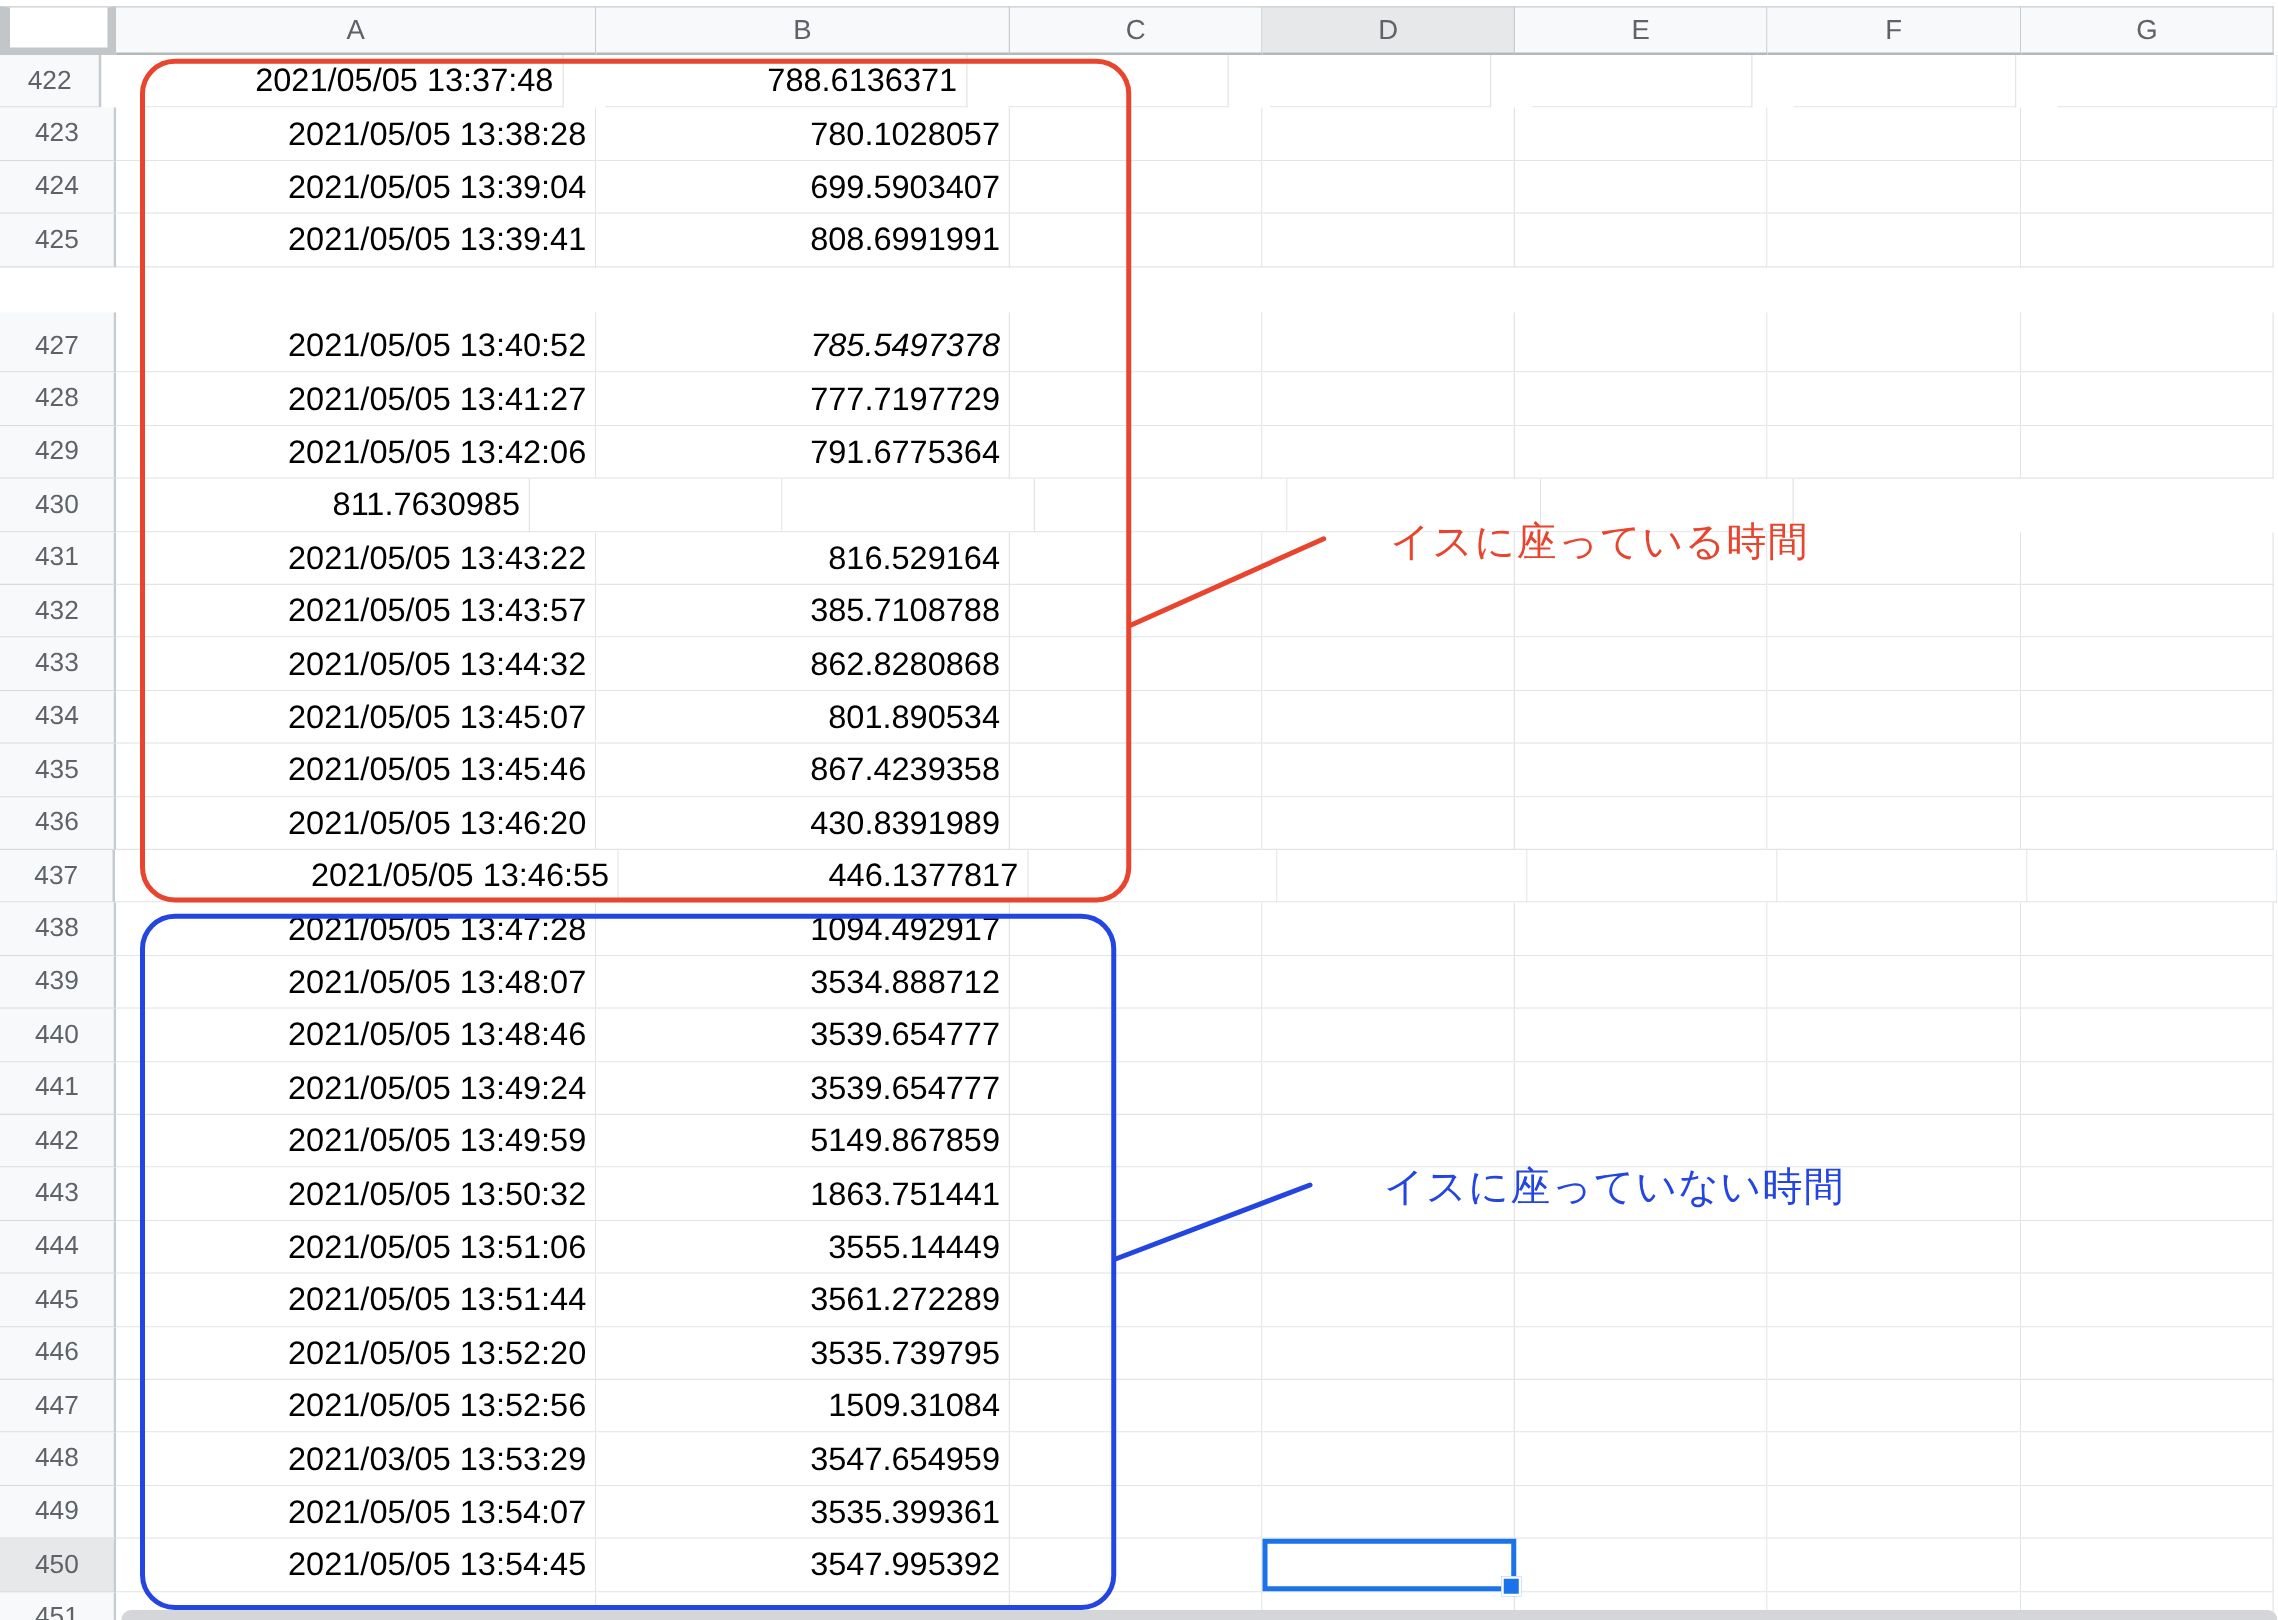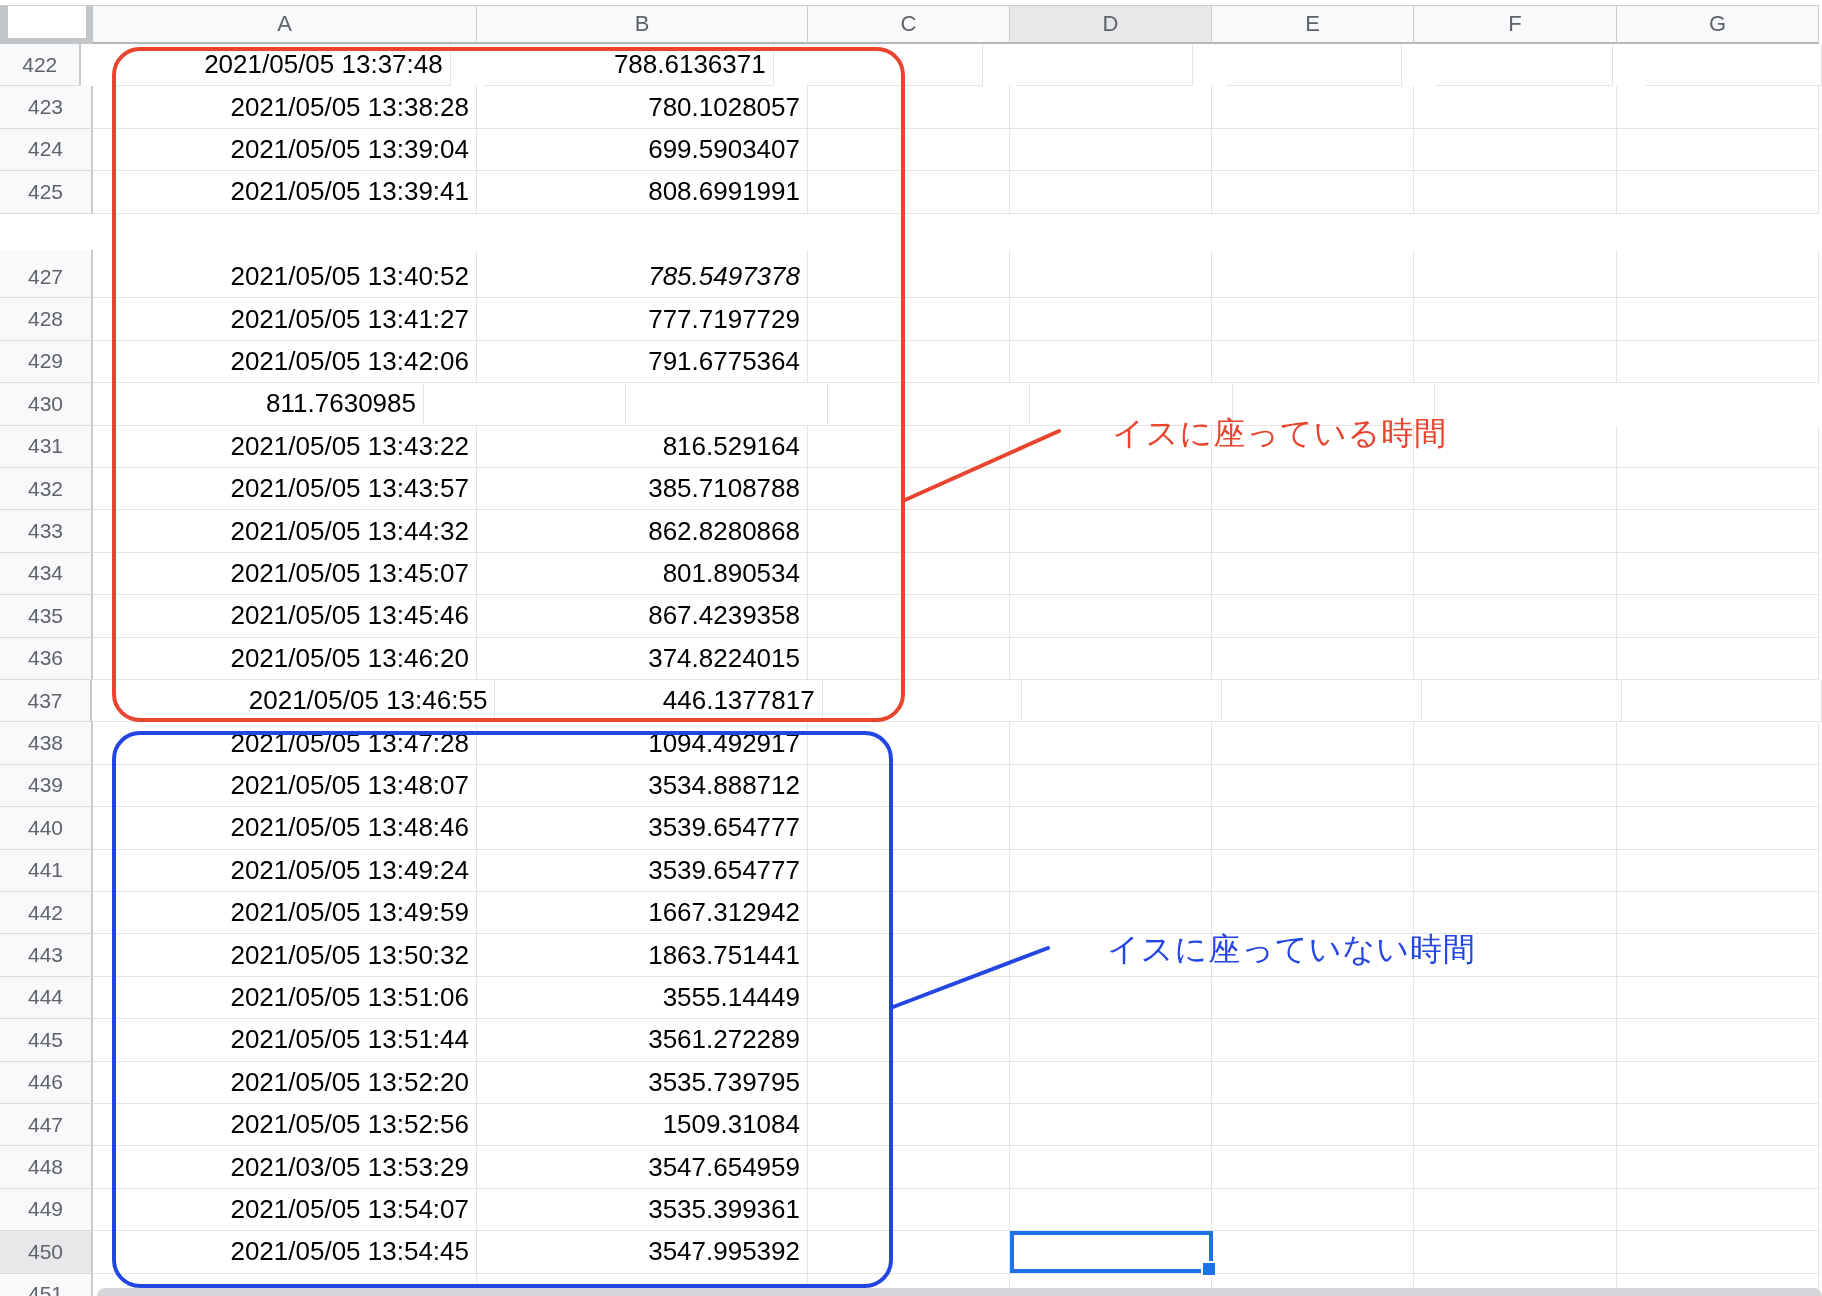--- a/index.html
+++ b/index.html
@@ -214,21 +214,21 @@
         <div class="cell" style="width: 331px;">867.4239358</div>
         <div class="cell empty" style="width: 202px;"></div>
         <div class="cell empty" style="width: 202px;"></div>
         <div class="cell empty" style="width: 202px;"></div>
         <div class="cell empty" style="width: 203px;"></div>
         <div class="cell empty" style="width: 202px;"></div>
       </div>
       <div class="grid-row" style="top: 637.6px; height: 42.4px;">
         <div class="rowhead">436</div>
         <div class="cell" style="width: 384px;">2021/05/05 13:46:20</div>
-        <div class="cell" style="width: 331px;">374.8224015</div>
+        <div class="cell" style="width: 331px;">430.8391989</div>
         <div class="cell empty" style="width: 202px;"></div>
         <div class="cell empty" style="width: 202px;"></div>
         <div class="cell empty" style="width: 202px;"></div>
         <div class="cell empty" style="width: 203px;"></div>
         <div class="cell empty" style="width: 202px;"></div>
       </div>
       <div class="grid-row" style="top: 680px; height: 42.4px;">
         <div class="rowhead">437</div>
         <div class="cell" style="width: 408px;">2021/05/05 13:46:55</div>
         <div class="cell" style="width: 331px;">446.1377817</div>
@@ -274,21 +274,21 @@
         <div class="cell" style="width: 331px;">3539.654777</div>
         <div class="cell empty" style="width: 202px;"></div>
         <div class="cell empty" style="width: 202px;"></div>
         <div class="cell empty" style="width: 202px;"></div>
         <div class="cell empty" style="width: 203px;"></div>
         <div class="cell empty" style="width: 202px;"></div>
       </div>
       <div class="grid-row" style="top: 892px; height: 42.4px;">
         <div class="rowhead">442</div>
         <div class="cell" style="width: 384px;">2021/05/05 13:49:59</div>
-        <div class="cell" style="width: 331px;">1667.312942</div>
+        <div class="cell" style="width: 331px;">5149.867859</div>
         <div class="cell empty" style="width: 202px;"></div>
         <div class="cell empty" style="width: 202px;"></div>
         <div class="cell empty" style="width: 202px;"></div>
         <div class="cell empty" style="width: 203px;"></div>
         <div class="cell empty" style="width: 202px;"></div>
       </div>
       <div class="grid-row" style="top: 934.4px; height: 42.4px;">
         <div class="rowhead">443</div>
         <div class="cell" style="width: 384px;">2021/05/05 13:50:32</div>
         <div class="cell" style="width: 331px;">1863.751441</div>

